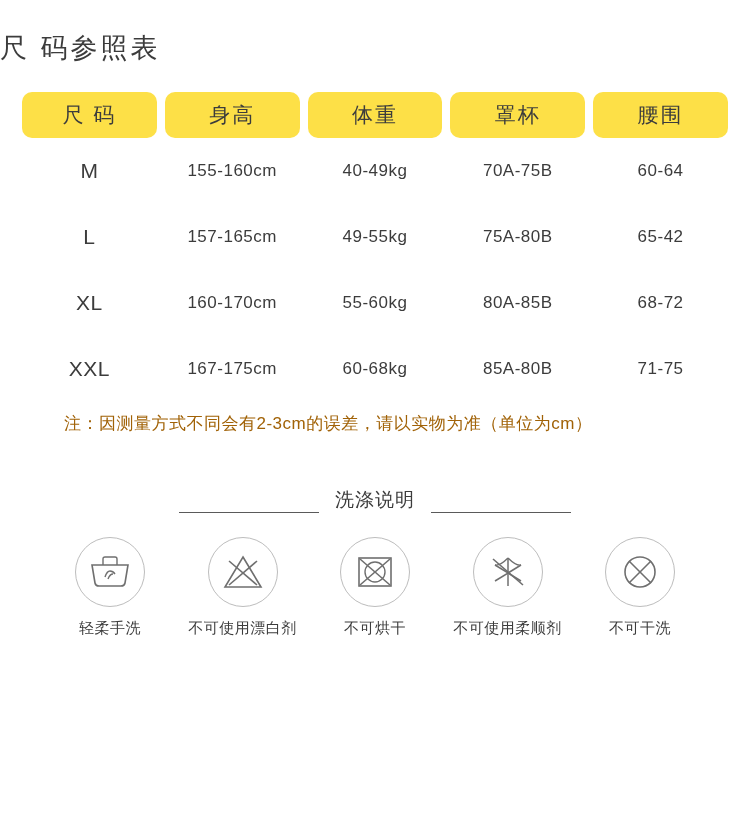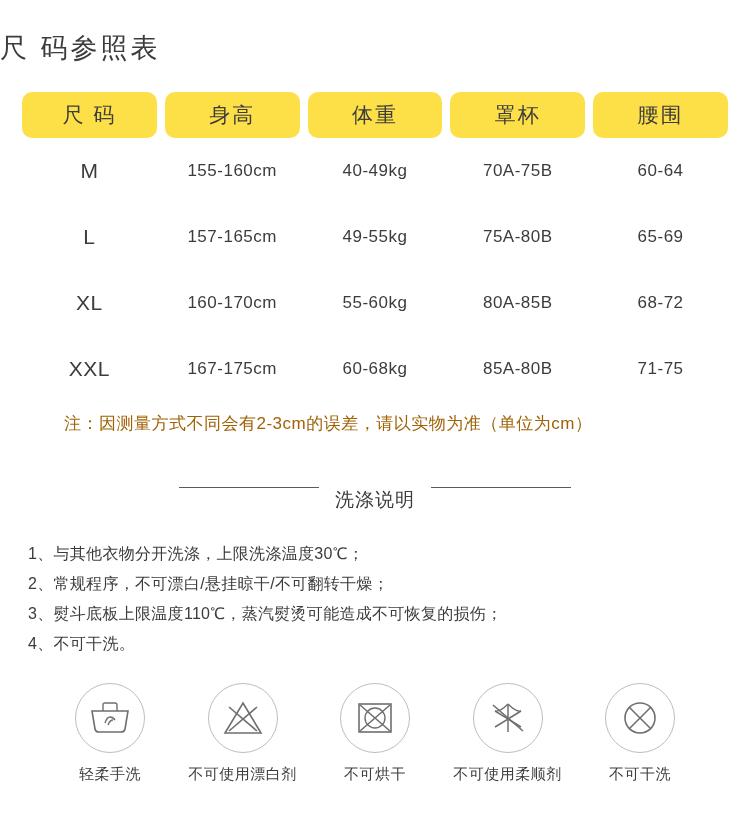--- a/index.html
+++ b/index.html
@@ -58,21 +58,21 @@
   .size-table td.col-0 { font-size: 21px; }
   .note {
     margin: 10px 40px 0 64px;
     font-size: 17px;
     color: #a16207;
     letter-spacing: 0.5px;
   }
   
   .wash-head {
     display: flex;
-    align-items: flex-start;
+    align-items: flex-end;
     justify-content: center;
     margin-top: 52px;
   }
   .wash-head .line {
     width: 140px;
     height: 1px;
     background: #5a5a5a;
   }
   .wash-head .wash-title {
     font-size: 19px;
@@ -142,21 +142,21 @@
         <td>155-160cm</td>
         <td>40-49kg</td>
         <td>70A-75B</td>
         <td>60-64</td>
       </tr>
       <tr>
         <td class="col-0">L</td>
         <td>157-165cm</td>
         <td>49-55kg</td>
         <td>75A-80B</td>
-        <td>65-69</td>
+        <td>65-42</td>
       </tr>
       <tr>
         <td class="col-0">XL</td>
         <td>160-170cm</td>
         <td>55-60kg</td>
         <td>80A-85B</td>
         <td>68-72</td>
       </tr>
       <tr>
         <td class="col-0">XXL</td>
@@ -169,26 +169,20 @@
   </table>
 
   <div class="note">注：因测量方式不同会有2-3cm的误差，请以实物为准（单位为cm）</div>
 
   <div class="wash-head">
     <div class="line"></div>
     <div class="wash-title">洗涤说明</div>
     <div class="line"></div>
   </div>
 
-  <div class="wash-list">
-    <div>1、与其他衣物分开洗涤，上限洗涤温度30℃；</div>
-    <div>2、常规程序，不可漂白/悬挂晾干/不可翻转干燥；</div>
-    <div>3、熨斗底板上限温度110℃，蒸汽熨烫可能造成不可恢复的损伤；</div>
-    <div>4、不可干洗。</div>
-  </div>
 
   <div class="icons">
 
     <div class="icon-item">
       <div class="icon-circle">
         <svg width="44" height="34" viewBox="0 0 44 34">
           <path d="M4 10 H40 L37 28 Q36.5 31 33 31 H11 Q7.5 31 7 28 Z" fill="none" stroke="#6f6f6f" stroke-width="1.6"></path>
           <path d="M15 10 V4 Q15 2 17 2 H27 Q29 2 29 4 V10" fill="none" stroke="#6f6f6f" stroke-width="1.4"></path>
           <path d="M17 22 q2-6 5-6 t5 3" fill="none" stroke="#6f6f6f" stroke-width="1.4"></path>
           <path d="M20 24 q2-5 5-5" fill="none" stroke="#6f6f6f" stroke-width="1.4"></path>

